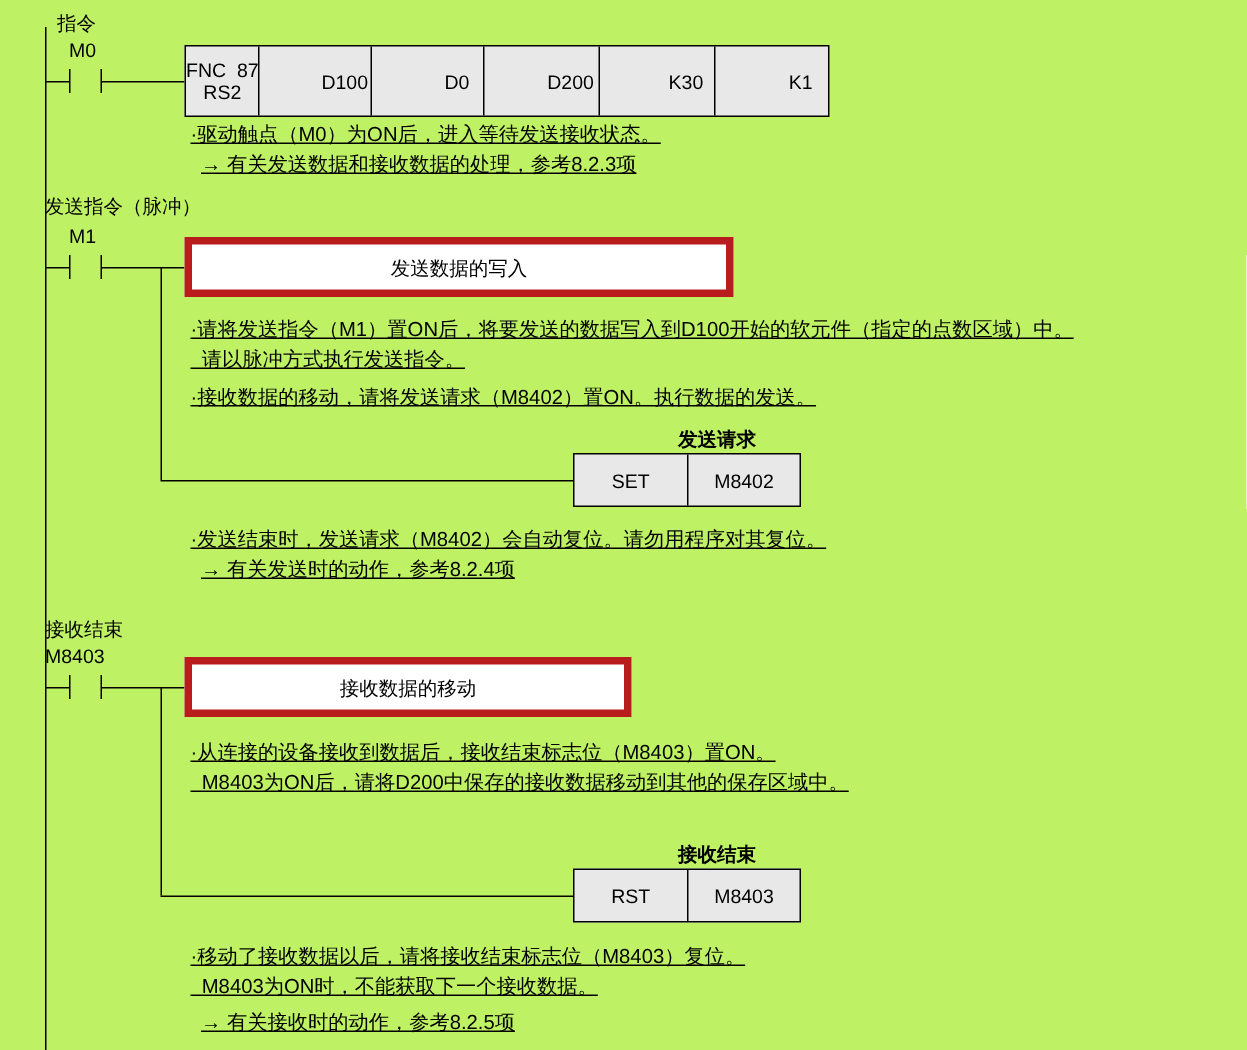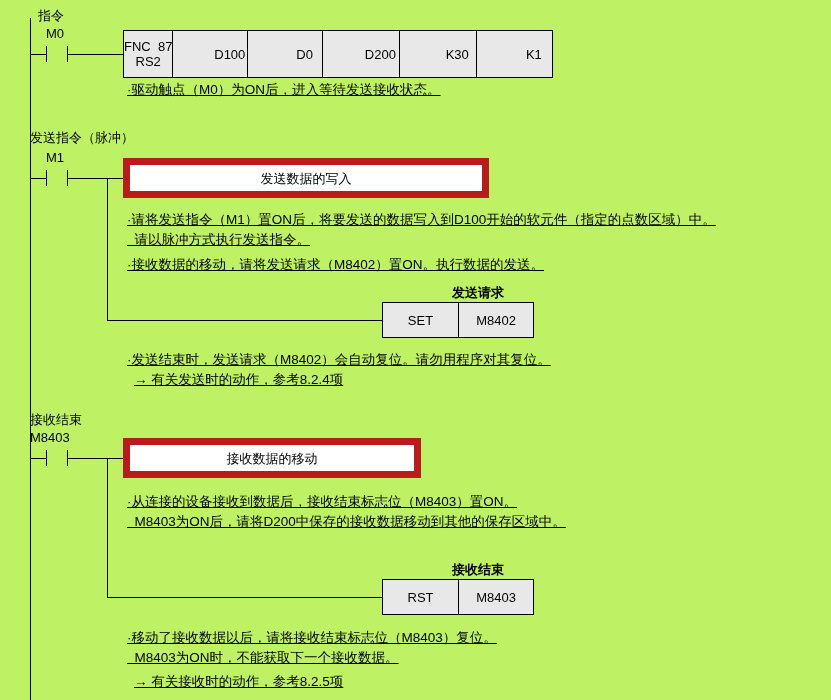--- a/index.html
+++ b/index.html
@@ -42,21 +42,21 @@
     height: 16px;
     background: #000;
     top: 0;
   }
   .contact .bar.left { left: 0; }
   .contact .bar.right { right: 0; }
 
   
   .box {
     position: absolute;
-    border: 7px solid #b91c1c;
+    border: 5px solid #b91c1c;
     box-sizing: border-box;
     background: #e8e8e8;
     display: flex;
     align-items: center;
     justify-content: center;
     font-size: 13px;
     text-align: center;
     line-height: 15px;
   }
   .box.white {
@@ -119,20 +119,21 @@
     <div class="cell" style="width:78px;">FNC  87
 RS2</div>
     <div class="cell" style="width:68px;">D100</div>
     <div class="cell" style="width:68px;">D0</div>
     <div class="cell" style="width:72px;">D200</div>
     <div class="cell" style="width:72px;">K30</div>
     <div class="cell" style="width:70px;">K1</div>
   </div>
 
   <div class="note" style="left:127px; top:80px;">·驱动触点（M0）为ON后，进入等待发送接收状态。</div>
+  <div class="note" style="left:134px; top:100px;">→ 有关发送数据和接收数据的处理，参考8.2.3项</div>
 
   <div class="lbl" style="left:30px; top:130px;">发送指令（脉冲）</div>
   <div class="lbl" style="left:46px; top:150px;">M1</div>
 
   <div class="wire h-wire" style="left:30px; top:178px; width:16px;"></div>
   <div class="contact" style="left:46px; top:170px; width:22px; height:16px;">
     <div class="bar left"></div>
     <div class="bar right"></div>
   </div>
   <div class="wire h-wire" style="left:68px; top:178px; width:55px;"></div>

